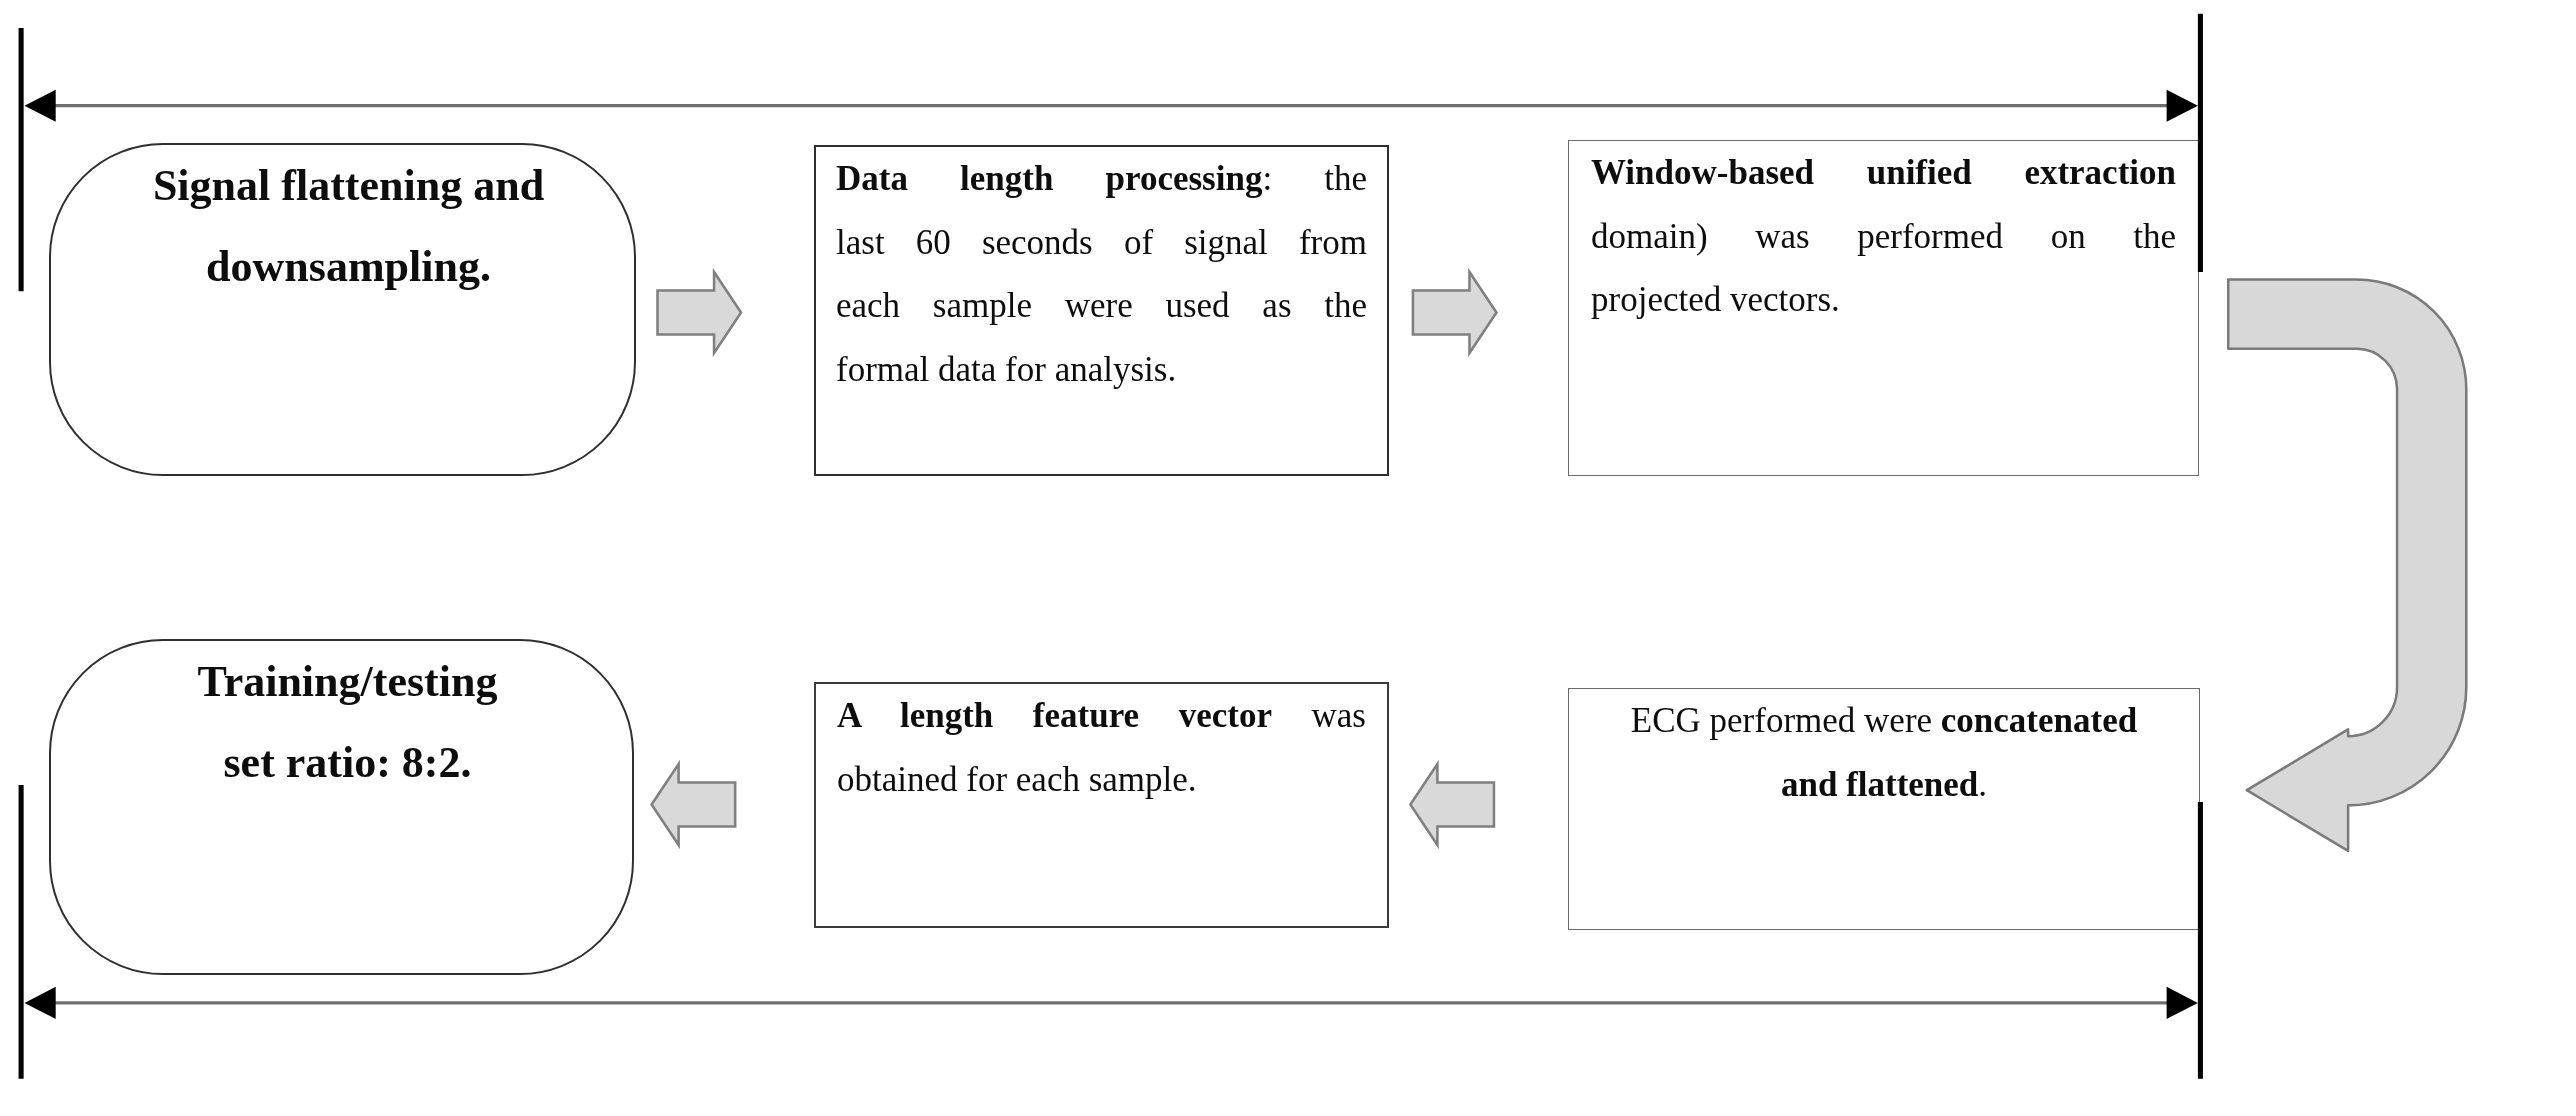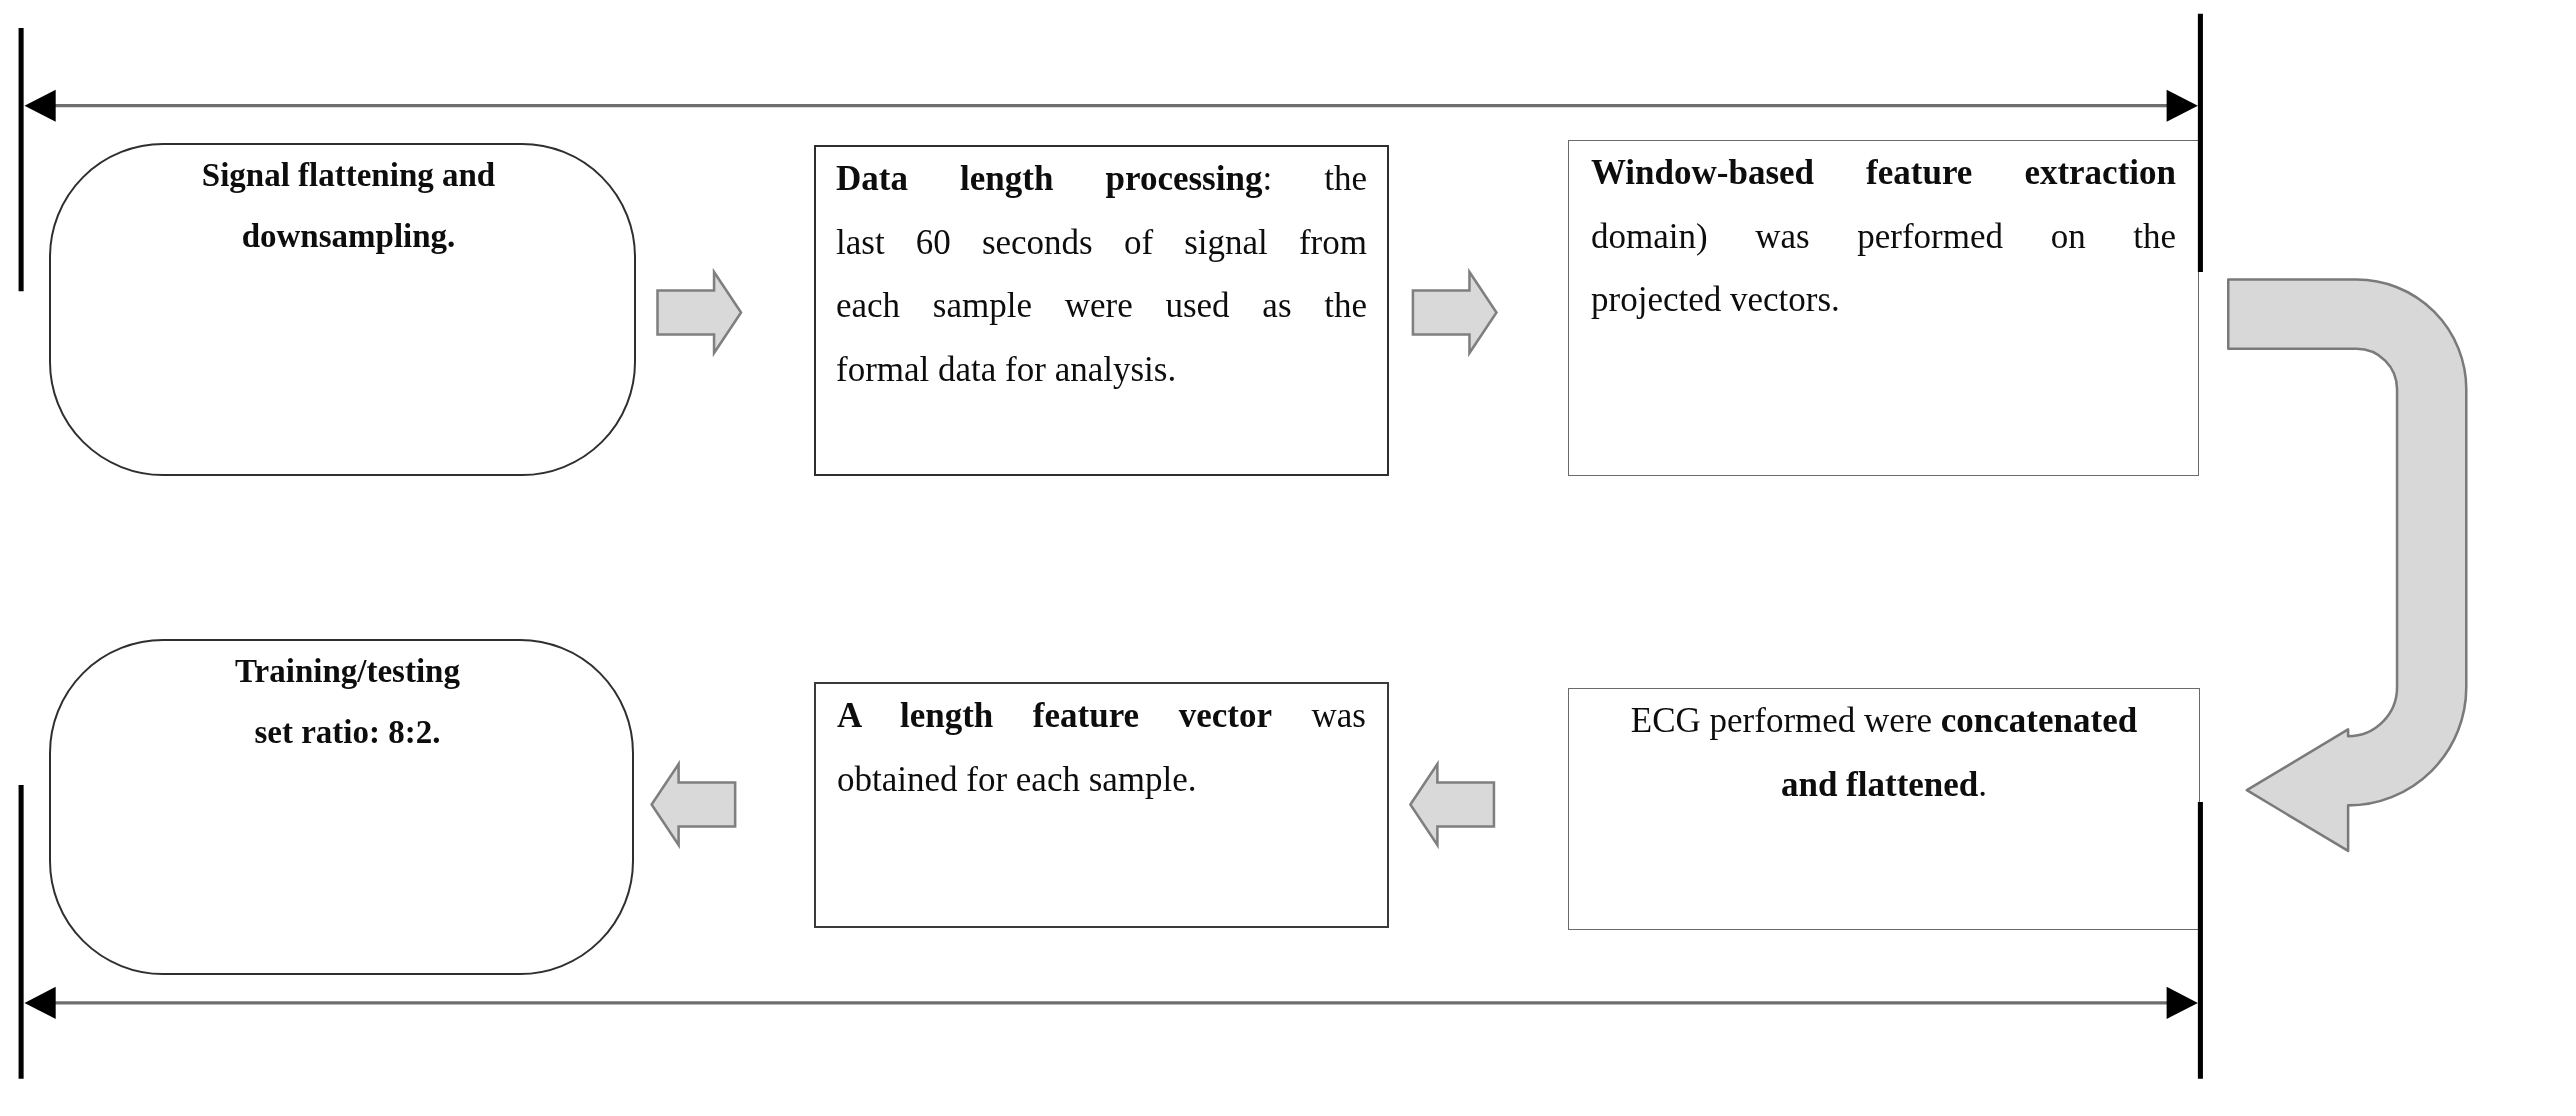--- a/index.html
+++ b/index.html
@@ -17,21 +17,21 @@
     box-sizing:border-box;
     display:flex;align-items:flex-start;justify-content:center;
   }
   .stadium{border:2.5px solid #2f2f2f;border-radius:114px;}
   .rect{border:1.7px solid #6a6a6a;}
   .tb{width:100%;font-size:35px;line-height:1.82;}
   .tb .line{overflow:hidden;}
   .tb-justify .line{text-align:justify;text-align-last:justify;white-space:nowrap;}
   .tb-justify .line:last-child{text-align-last:left;}
   .tb-center .line{text-align:center;white-space:nowrap;}
-  .stadium .tb{font-size:33px;line-height:1.85;font-weight:700;margin-left:12px;}
+  .stadium .tb{font-size:44px;line-height:1.85;font-weight:700;margin-left:12px;}
   .b{font-weight:700;}
   #overlay{position:absolute;left:0;top:0;z-index:3;pointer-events:none;}
   #n-stadium-top   {left:49px;  top:143px; width:587px; height:333px;}
   #n-box-datalen   {left:814px; top:145px; width:575px; height:331px; border-width:2.5px; border-color:#2e2e2e; padding:0 20px;}
   #n-box-window    {left:1568px;top:140px; width:631px; height:336px; padding:0 22px;}
   #n-stadium-bottom{left:49px;  top:639px; width:585px; height:336px;}
   #n-box-unified   {left:814px; top:682px; width:575px; height:246px; border-width:2.5px; border-color:#3a3a3a; padding:0 21px;}
   #n-box-ecg       {left:1568px;top:688px; width:632px; height:242px; padding:0 17px;}
 </style>
 </head>
@@ -50,21 +50,21 @@
     <div class="tb tb-justify">
         <div class="line"><span class="b">Data length processing</span><span>: the</span></div>
         <div class="line"><span>last 60 seconds of signal from</span></div>
         <div class="line"><span>each sample were used as the</span></div>
         <div class="line"><span>formal data for analysis.</span></div>
       </div>
   </div>
 
   <div class="node rect" id="n-box-window">
     <div class="tb tb-justify">
-        <div class="line"><span class="b">Window-based feature extraction</span></div>
+        <div class="line"><span class="b">Window-based unified extraction</span></div>
         <div class="line"><span>domain) was performed on the</span></div>
         <div class="line"><span>projected vectors.</span></div>
       </div>
   </div>
 
   <div class="node stadium" id="n-stadium-bottom">
     <div class="tb tb-center">
         <div class="line"><span class="b">Training/testing</span></div>
         <div class="line"><span class="b">set ratio: 8:2.</span></div>
       </div>

